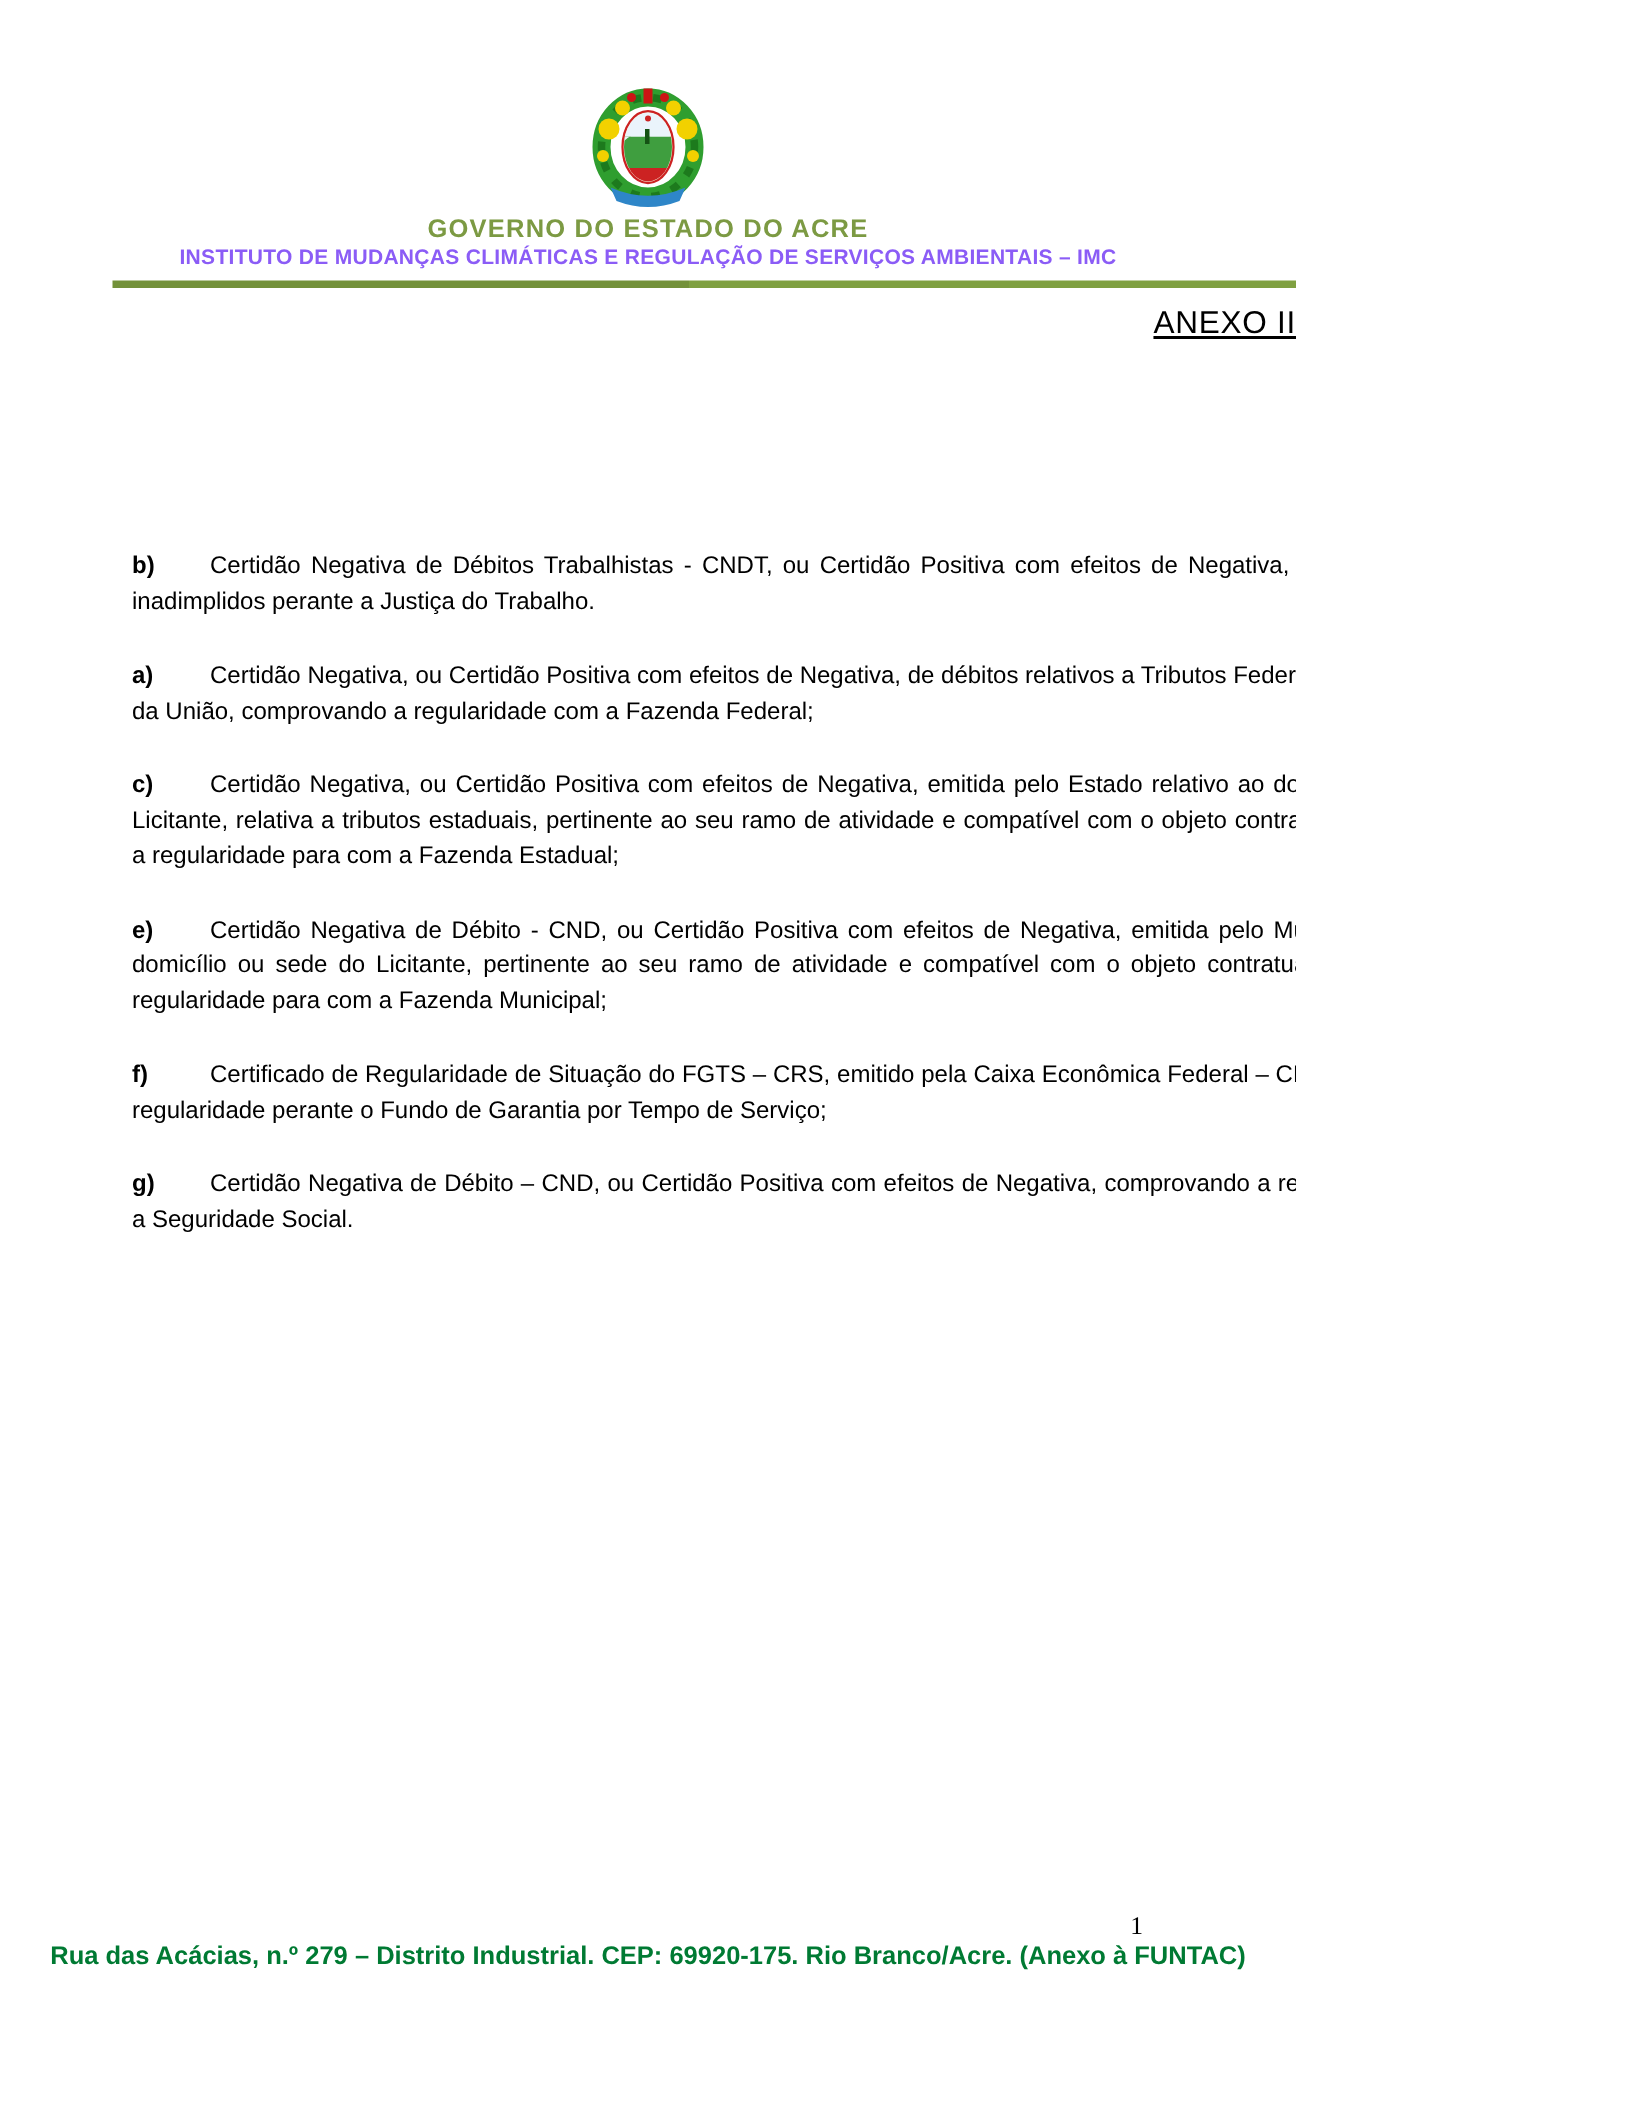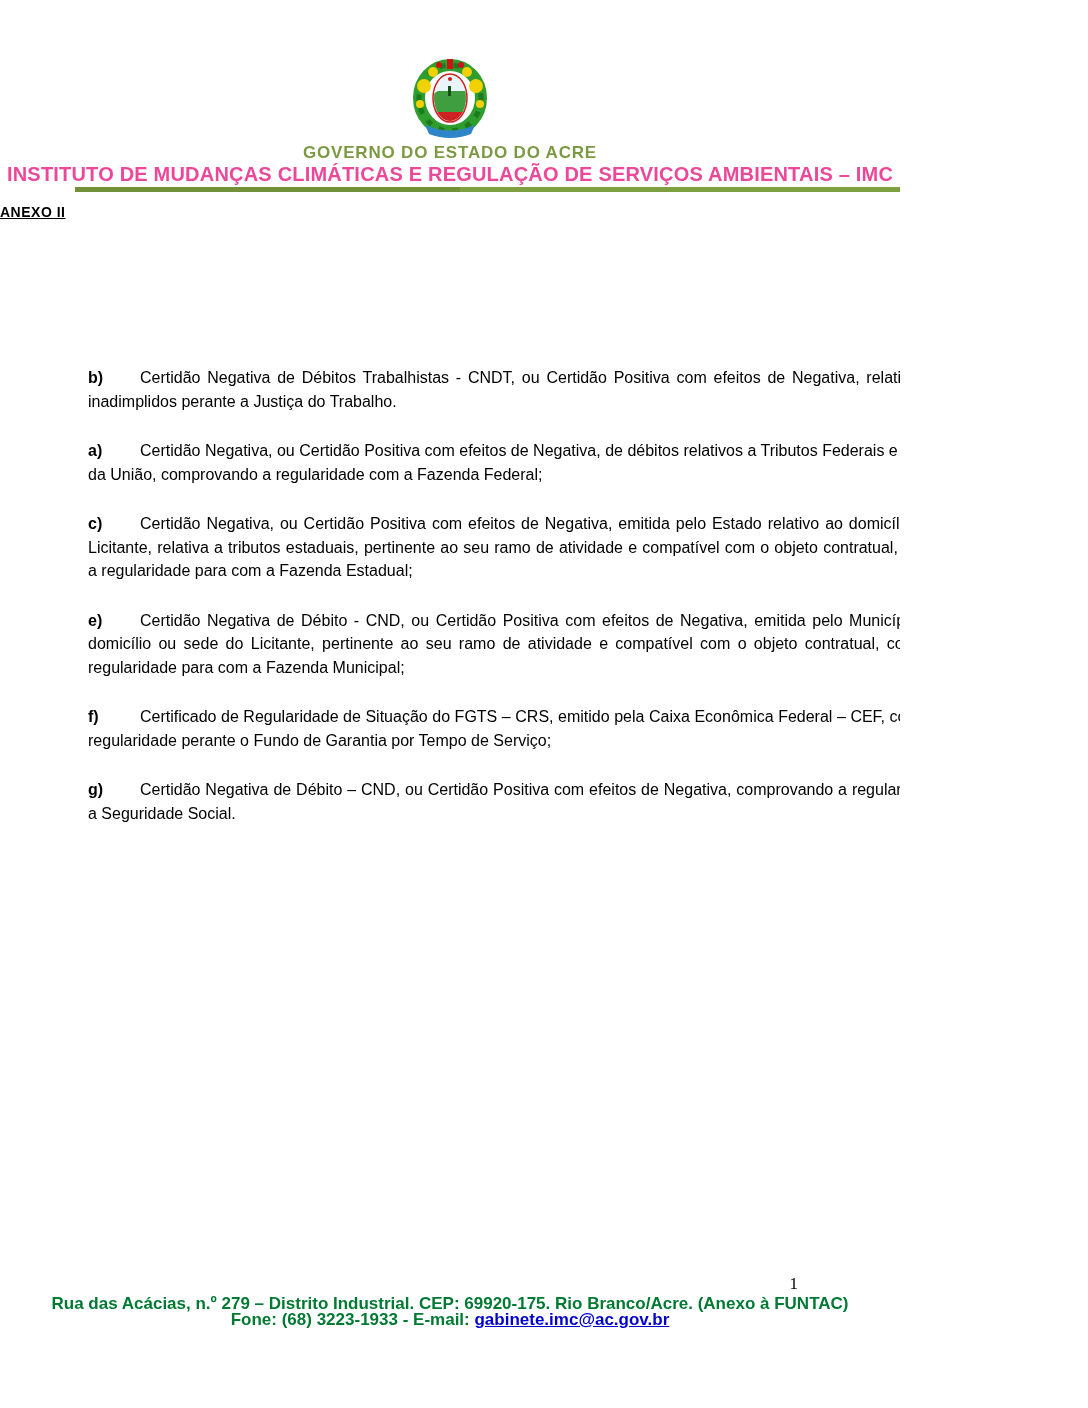--- a/index.html
+++ b/index.html
@@ -4,21 +4,20 @@
 <style>
   html,body { margin:0; padding:0; background:#ffffff; }
   .page {
     position:relative;
     width:864px;
     height:1408px;
     background:#ffffff;
     font-family:"Liberation Sans", sans-serif;
     color:#000000;
     overflow:hidden;
-    padding-left:36px;
   }
   .emblem {
     position:absolute;
     left:50%;
     top:58px;
     transform:translateX(-50%);
     width:76px;
     height:84px;
   }
   .org1 {
@@ -31,41 +30,41 @@
     font-weight:bold;
     font-size:17px;
     letter-spacing:0.8px;
   }
   .org2 {
     position:absolute;
     top:163px;
     left:0;
     width:100%;
     text-align:center;
-    color:#ec4899;
+    color:#8b5cf6;
     font-weight:bold;
-    font-size:20px;
+    font-size:14px;
     letter-spacing:0.2px;
   }
   .rule {
     position:absolute;
     top:187px;
     left:75px;
     width:938px;
     height:5px;
     background:linear-gradient(to right, #73913a 0%, #73913a 41%, #7fa041 41%, #7fa041 100%);
   }
   .title {
     position:absolute;
     top:204px;
     left:0;
     width:100%;
-    text-align:left;
-    font-weight:bold;
-    font-size:14px;
+    text-align:right;
+    font-weight:normal;
+    font-size:21px;
     letter-spacing:0.5px;
     text-decoration:underline;
   }
   .subtitle {
     position:absolute;
     top:282px;
     left:0;
     width:100%;
     text-align:center;
     font-weight:bold;
@@ -163,16 +162,15 @@
     <p class="item"><span class="lbl">c)</span><span>Certidão Negativa, ou Certidão Positiva com efeitos de Negativa, emitida pelo Estado relativo ao domicílio ou sede do Licitante, relativa a tributos estaduais, pertinente ao seu ramo de atividade e compatível com o objeto contratual, comprovando a regularidade para com a Fazenda Estadual;</span></p>
     <p class="item"><span class="lbl">e)</span><span>Certidão Negativa de Débito - CND, ou Certidão Positiva com efeitos de Negativa, emitida pelo Município relativo ao domicílio ou sede do Licitante, pertinente ao seu ramo de atividade e compatível com o objeto contratual, comprovando a regularidade para com a Fazenda Municipal;</span></p>
     <p class="item"><span class="lbl">f)</span><span>Certificado de Regularidade de Situação do FGTS – CRS, emitido pela Caixa Econômica Federal – CEF, comprovando a regularidade perante o Fundo de Garantia por Tempo de Serviço;</span></p>
     <p class="item"><span class="lbl">g)</span><span>Certidão Negativa de Débito – CND, ou Certidão Positiva com efeitos de Negativa, comprovando a regularidade perante a Seguridade Social.</span></p>
   </div>
 
   <div class="page-number">1</div>
 
   <div class="footer">
     <div>Rua das Acácias, n.º 279 – Distrito Industrial. CEP: 69920-175. Rio Branco/Acre. (Anexo à FUNTAC)</div>
-    <div><span>Fone: (68) 3223-1933 - E-mail: </span><a class="email">gabinete.imc@ac.gov.br</a></div>
   </div>
 
 </div>
 
 </body></html>

